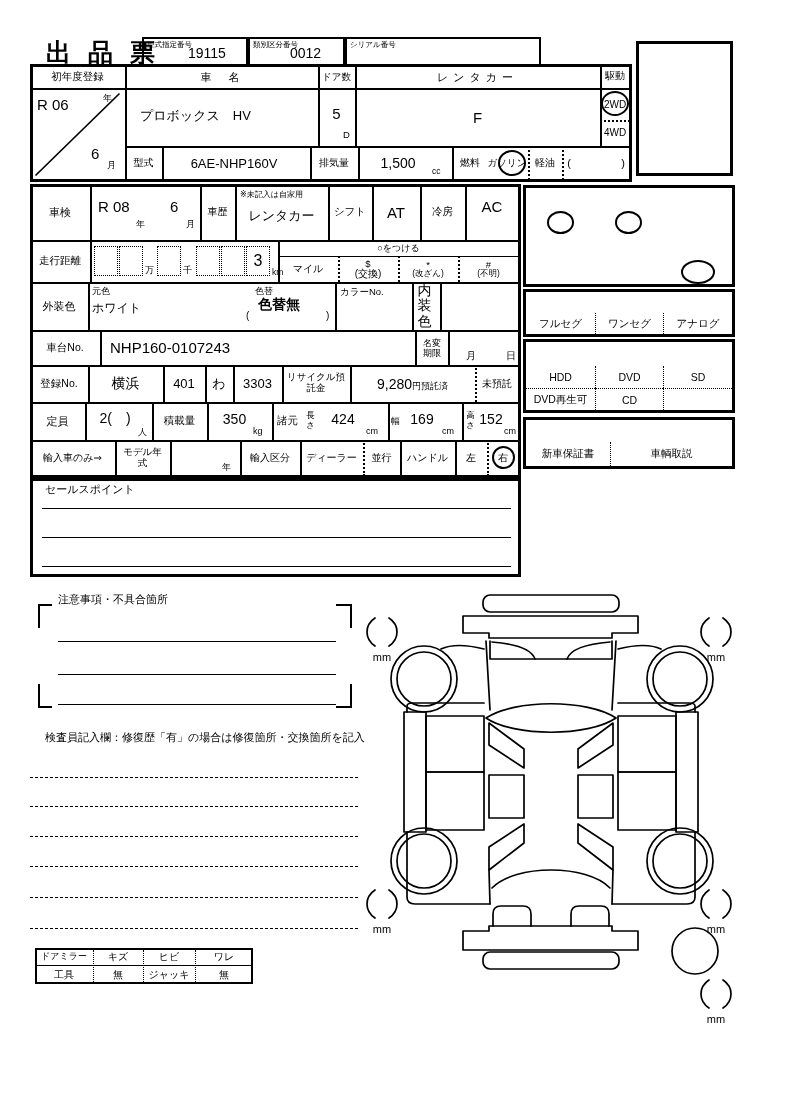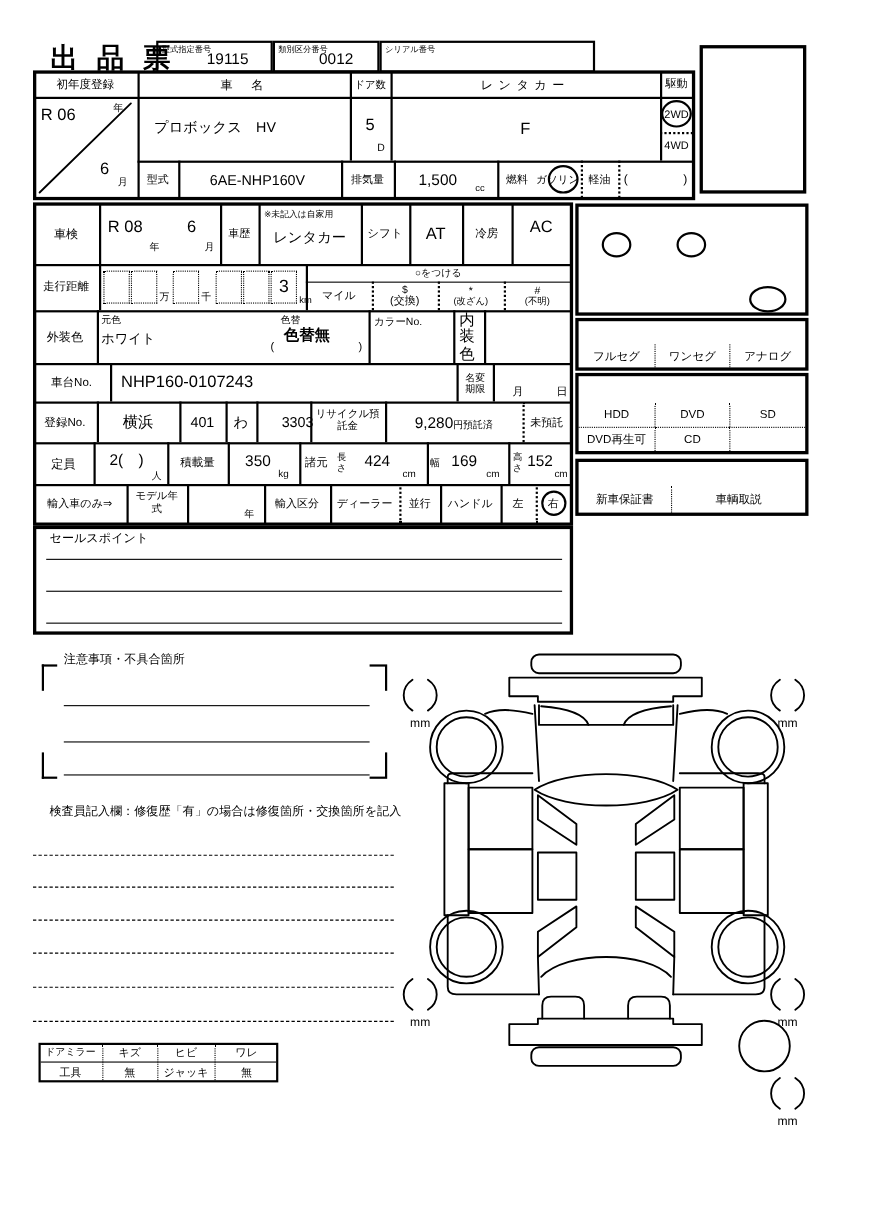--- a/index.html
+++ b/index.html
@@ -204,21 +204,21 @@
   <div class="abs vl" style="left:163px;top:365px;width:0;height:37px"></div>
   <div class="abs vl" style="left:205px;top:365px;width:0;height:37px"></div>
   <div class="abs vl" style="left:233px;top:365px;width:0;height:37px"></div>
   <div class="abs vl" style="left:282px;top:365px;width:0;height:37px"></div>
   <div class="abs vl" style="left:350px;top:365px;width:0;height:37px"></div>
   <div class="abs vld" style="left:475px;top:365px;width:0;height:37px"></div>
   <div class="abs c" style="left:30px;top:365px;width:58px;height:37px;font-size:10.5px">登録No.</div>
   <div class="abs c" style="left:88px;top:365px;width:75px;height:37px;font-size:14px">横浜</div>
   <div class="abs c" style="left:163px;top:365px;width:42px;height:37px;font-size:13px">401</div>
   <div class="abs c" style="left:205px;top:365px;width:28px;height:37px;font-size:13px">わ</div>
-  <div class="abs c" style="left:246px;top:365px;width:49px;height:37px;font-size:13px">3303</div>
+  <div class="abs c" style="left:233px;top:365px;width:49px;height:37px;font-size:13px">3303</div>
   <div class="abs wrap" style="left:286px;top:368px;width:60px;height:30px;font-size:9.5px">リサイクル預託金</div>
   <div class="abs c" style="left:350px;top:365px;width:125px;height:37px">
     <span style="font-size:14px">9,280</span>
     <span style="font-size:9px;margin-top:5px">円預託済</span>
   </div>
   <div class="abs c" style="left:475px;top:365px;width:44px;height:37px;font-size:10px">未預託</div>
 
   <div class="abs vl" style="left:85px;top:402px;width:0;height:38px"></div>
   <div class="abs vl" style="left:152px;top:402px;width:0;height:38px"></div>
   <div class="abs vl" style="left:207px;top:402px;width:0;height:38px"></div>

